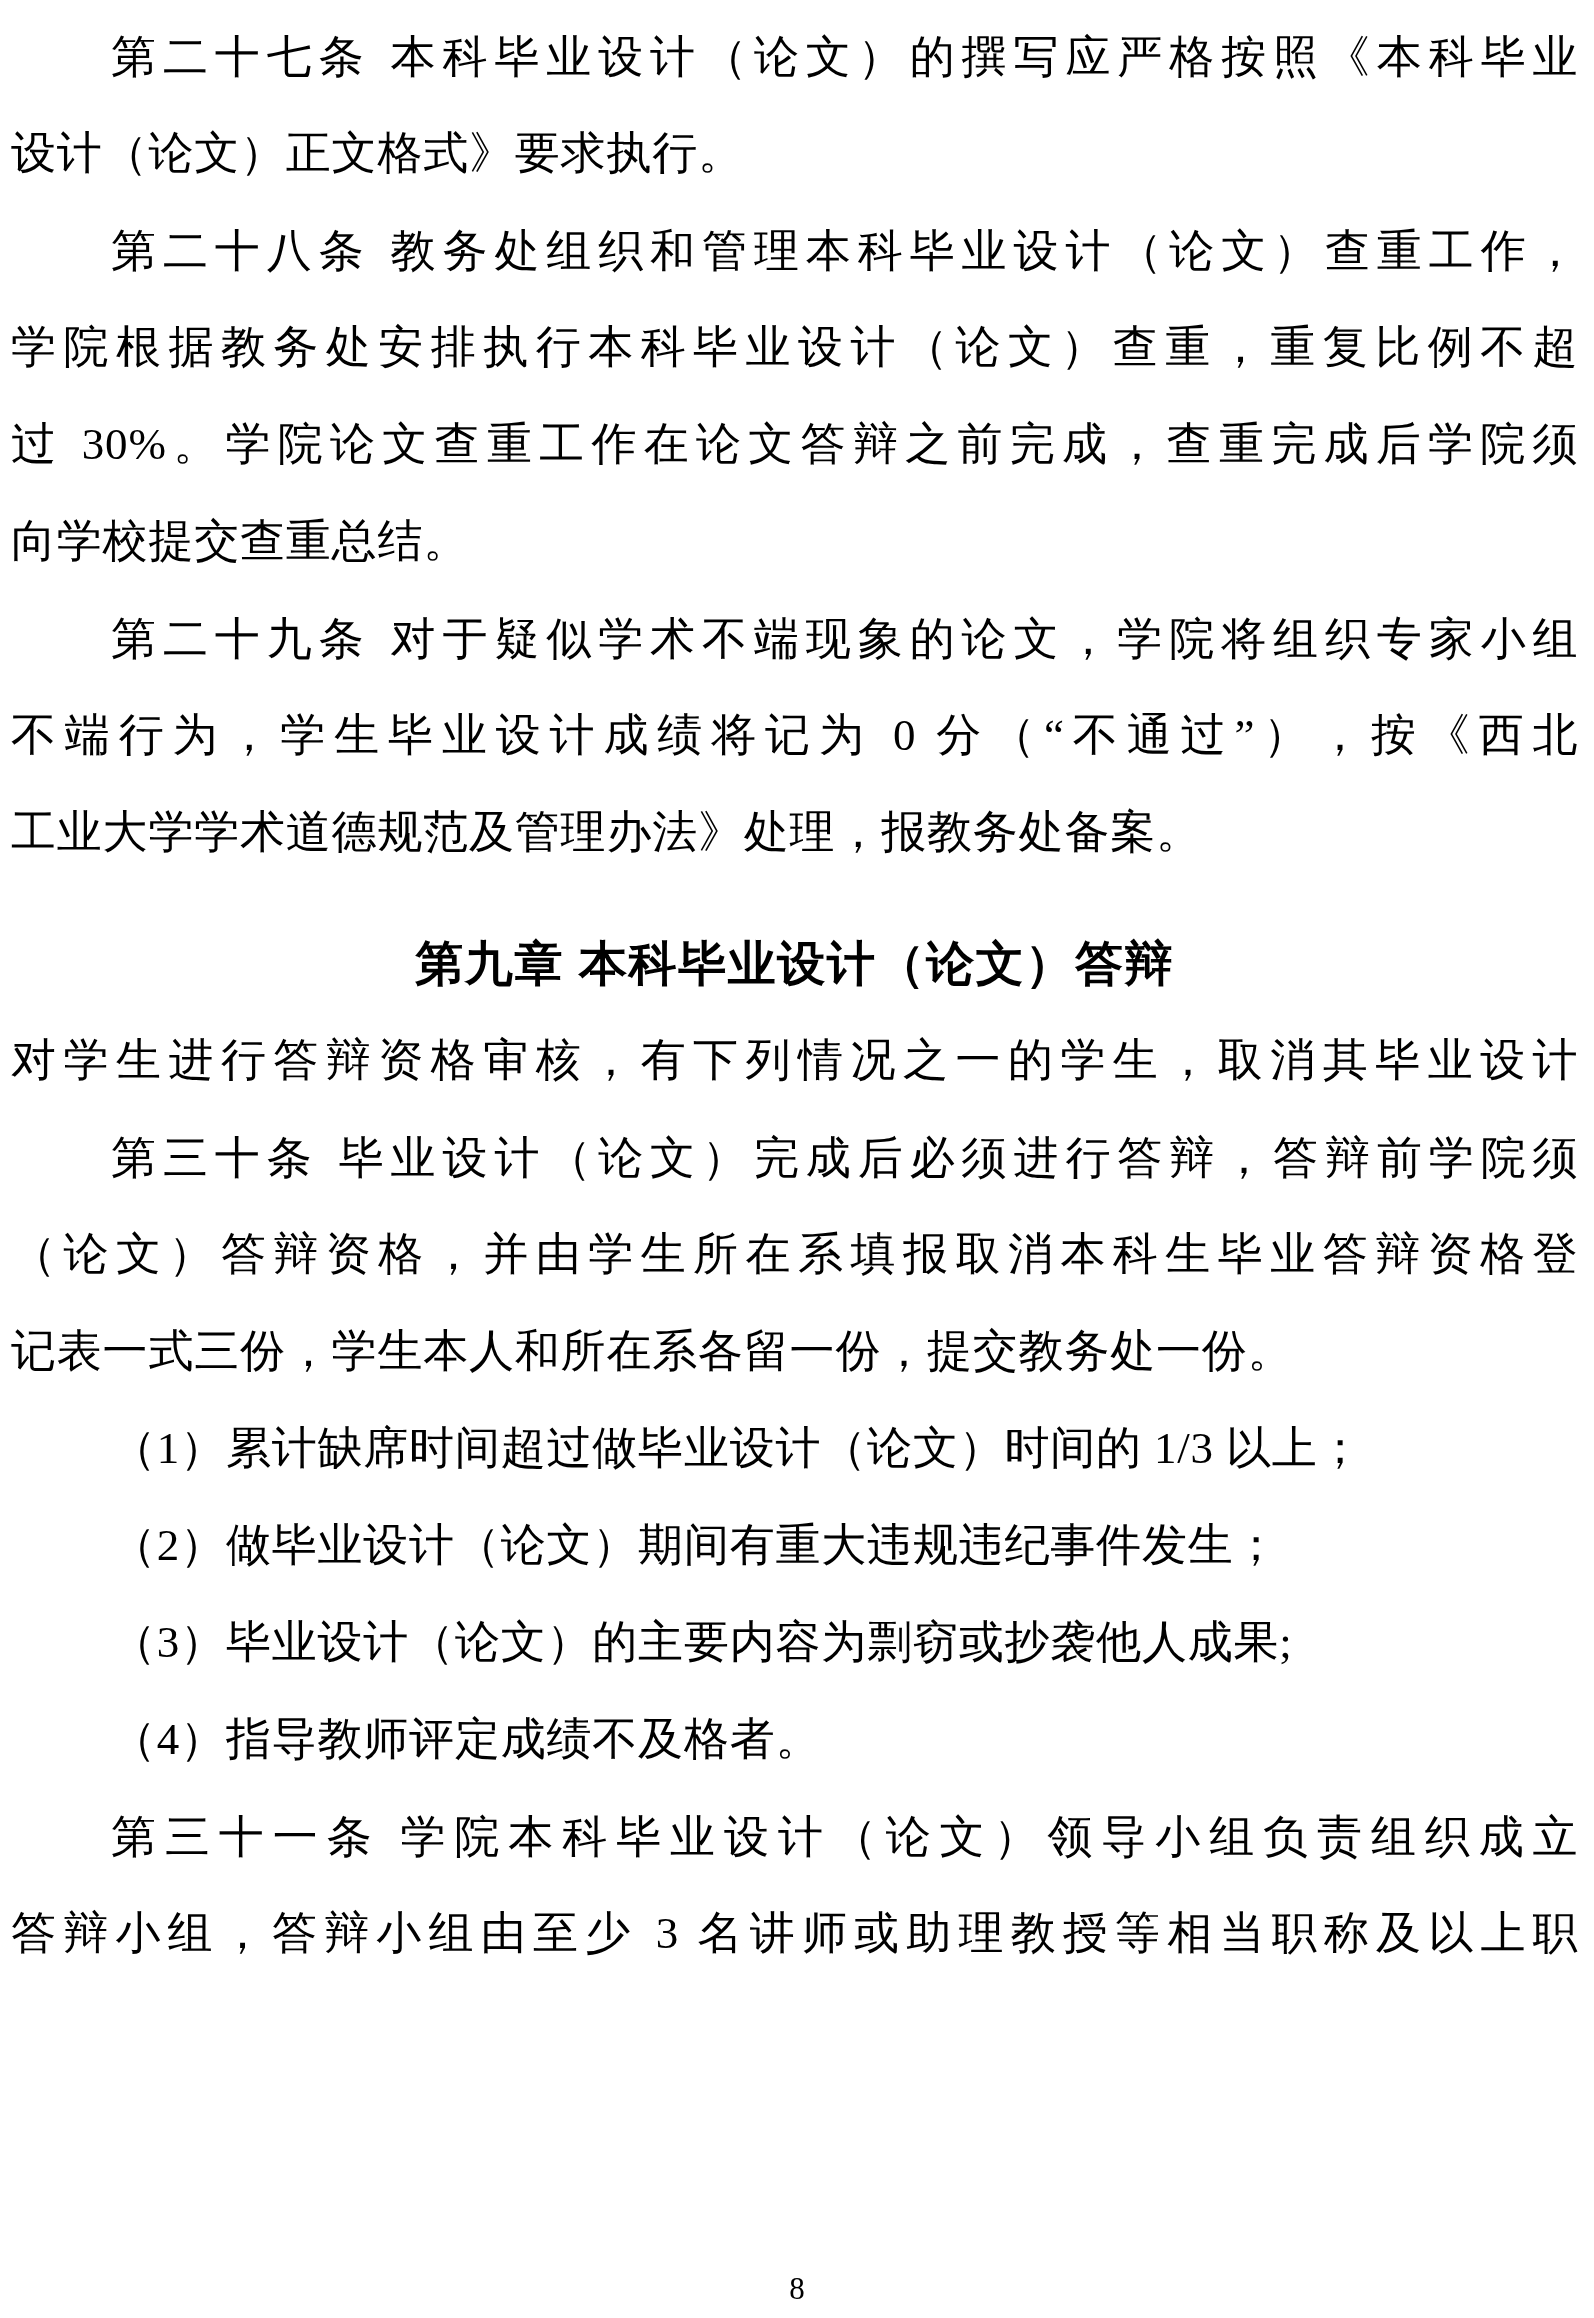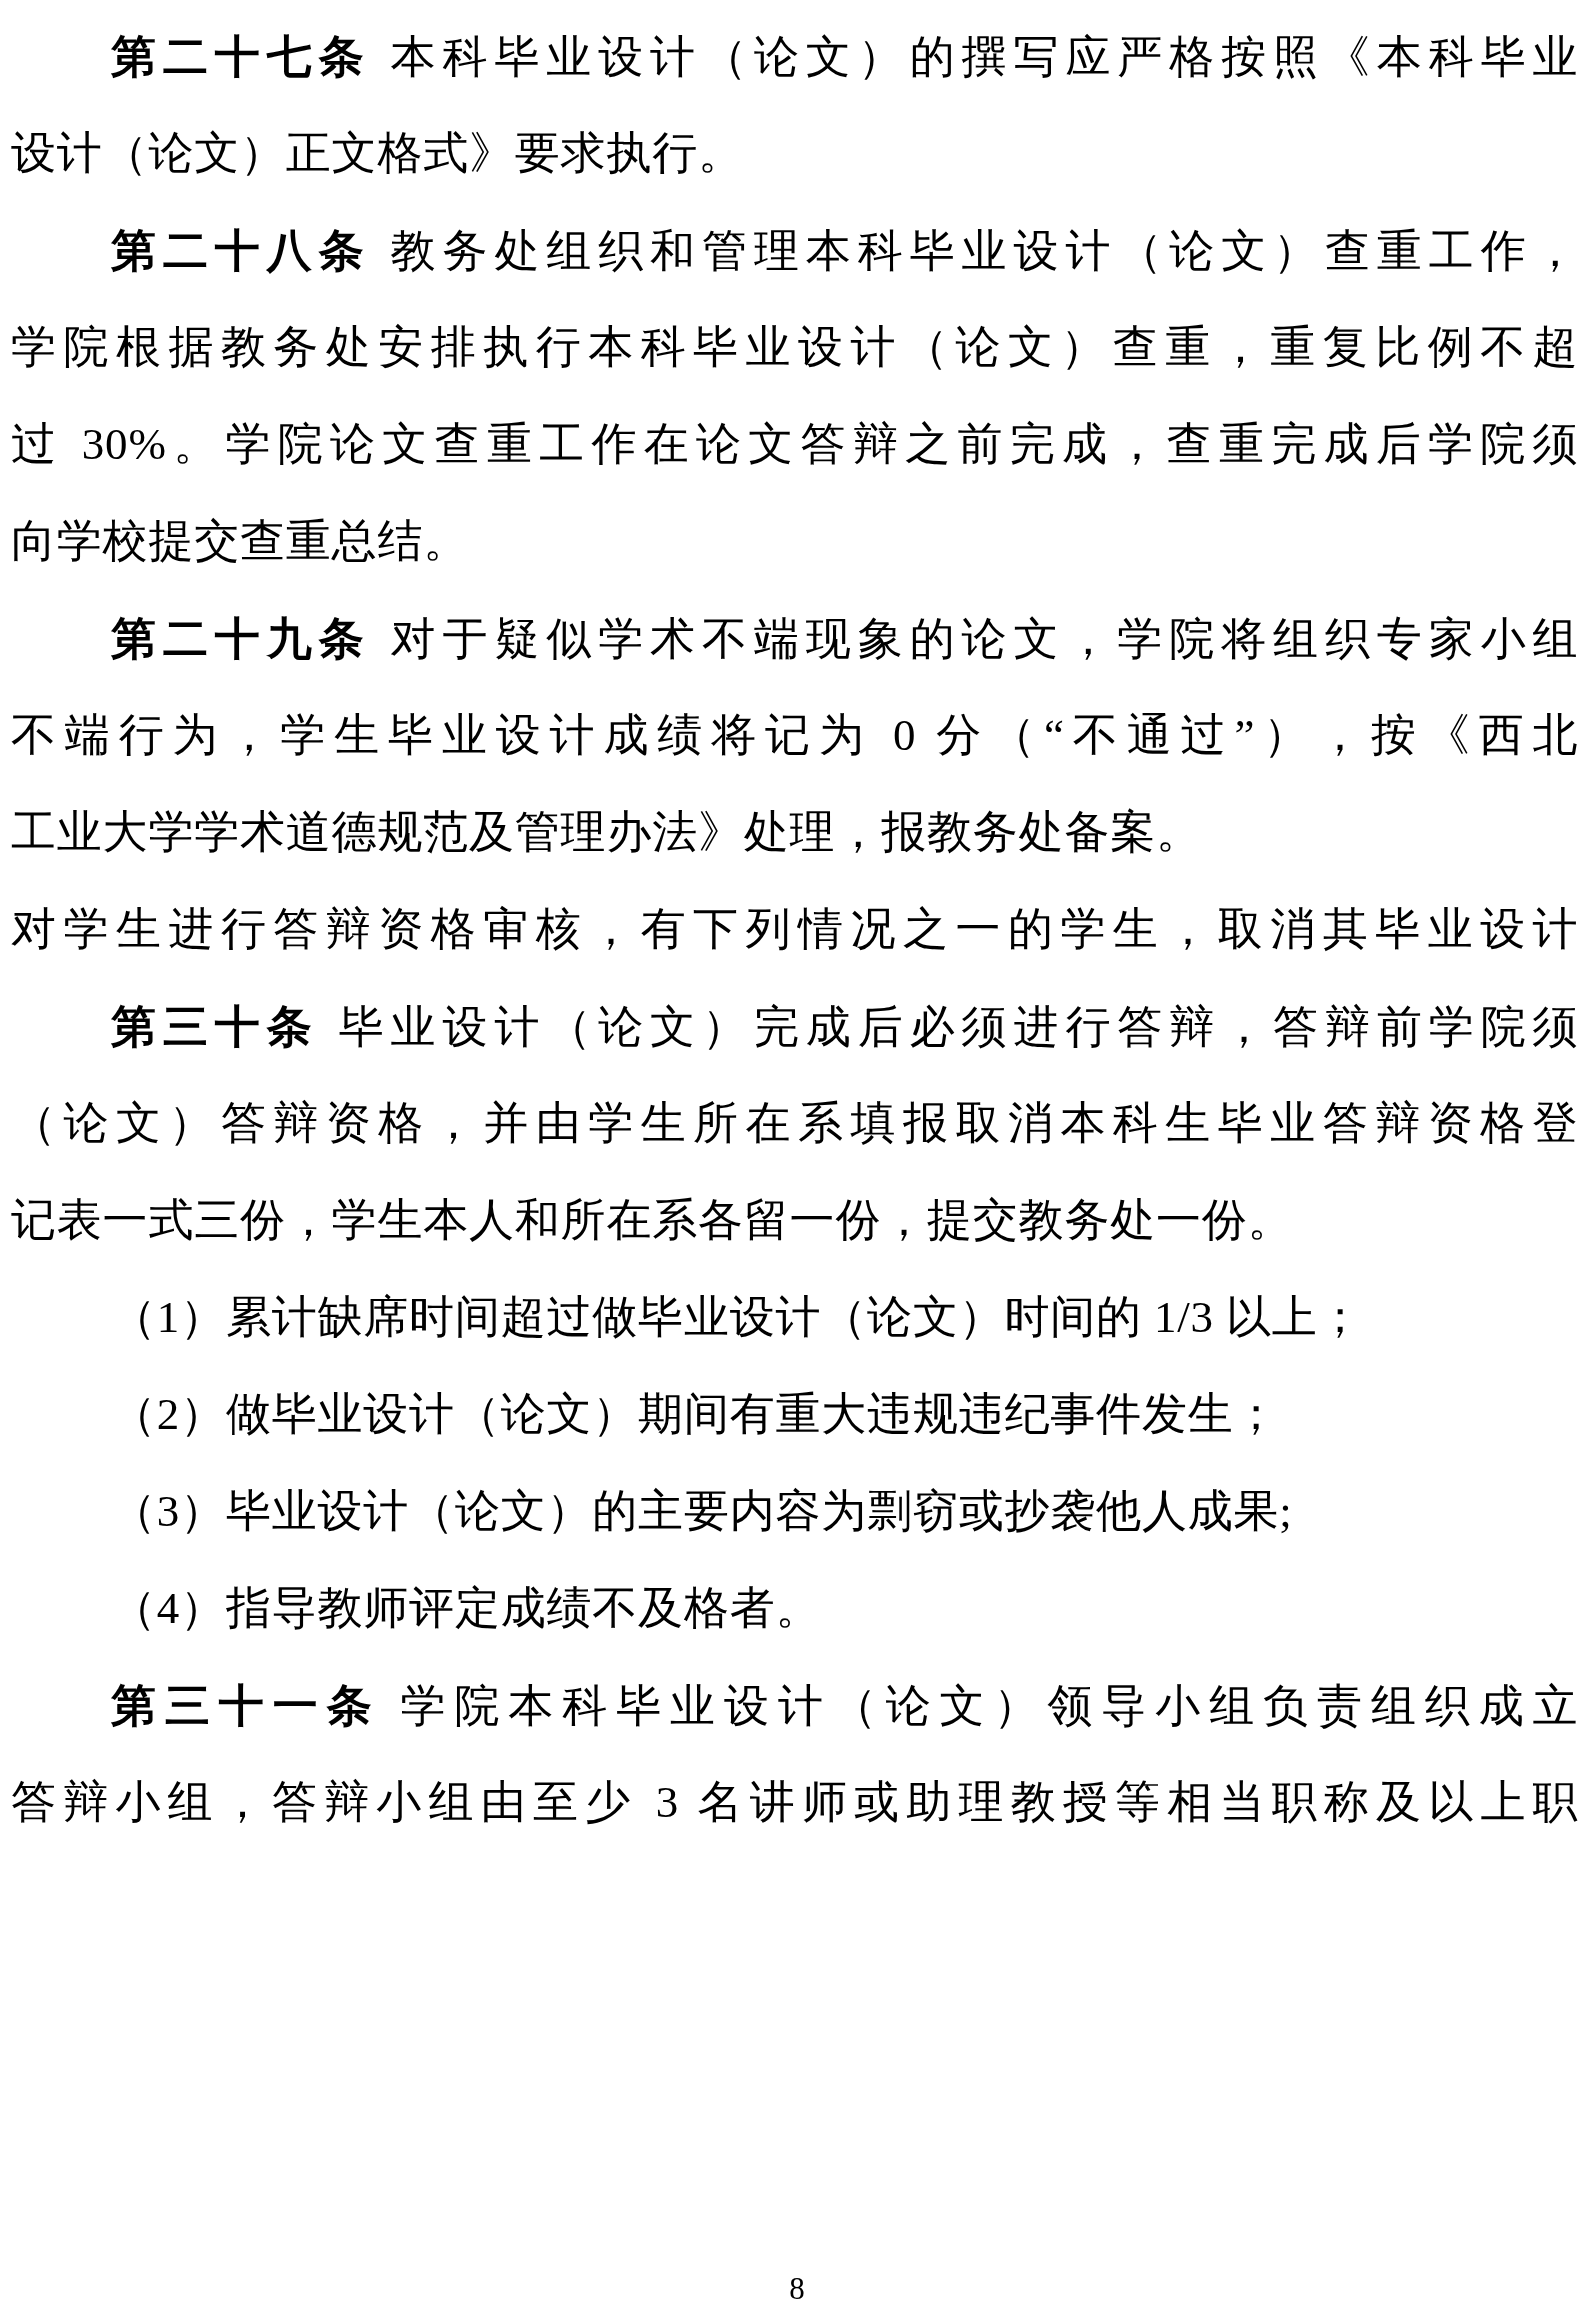--- a/index.html
+++ b/index.html
@@ -34,21 +34,21 @@
   .fill {
     text-align: justify;
     text-align-last: justify;
   }
   
   .indent {
     text-indent: 100px;
   }
   
   .lead {
-    font-weight: bold;
+    font-weight: normal;
     font-family: "Liberation Sans", "DejaVu Sans", sans-serif;
     margin-right: 20px;
   }
   .heading {
     margin: 0;
     font-size: 48px;
     font-weight: bold;
     font-family: "Liberation Sans", "DejaVu Sans", sans-serif;
     text-align: center;
     line-height: 97px;
@@ -78,20 +78,21 @@
 
   <p class="line fill indent"><span class="lead">第二十八条</span><span>教务处组织和管理本科毕业设计（论文）查重工作，</span></p>
   <p class="line fill"><span>学院根据教务处安排执行本科毕业设计（论文）查重，重复比例不超</span></p>
   <p class="line fill"><span>过 30%。学院论文查重工作在论文答辩之前完成，查重完成后学院须</span></p>
   <p class="line"><span>向学校提交查重总结。</span></p>
 
   <p class="line fill indent"><span class="lead">第二十九条</span><span>对于疑似学术不端现象的论文，学院将组织专家小组</span></p>
   <p class="line fill"><span>不端行为，学生毕业设计成绩将记为 0 分（“不通过”），按《西北</span></p>
   <p class="line"><span>工业大学学术道德规范及管理办法》处理，报教务处备案。</span></p>
 
+  <h2 class="heading ch9">第九章 本科毕业设计（论文）答辩</h2>
 
   <p class="line fill"><span>对学生进行答辩资格审核，有下列情况之一的学生，取消其毕业设计</span></p>
   <p class="line fill indent"><span class="lead">第三十条</span><span>毕业设计（论文）完成后必须进行答辩，答辩前学院须</span></p>
   <p class="line fill"><span>（论文）答辩资格，并由学生所在系填报取消本科生毕业答辩资格登</span></p>
   <p class="line"><span>记表一式三份，学生本人和所在系各留一份，提交教务处一份。</span></p>
 
   <p class="line indent"><span>（1）累计缺席时间超过做毕业设计（论文）时间的 1/3 以上；</span></p>
   <p class="line indent"><span>（2）做毕业设计（论文）期间有重大违规违纪事件发生；</span></p>
   <p class="line indent"><span>（3）毕业设计（论文）的主要内容为剽窃或抄袭他人成果;</span></p>
   <p class="line indent"><span>（4）指导教师评定成绩不及格者。</span></p>

